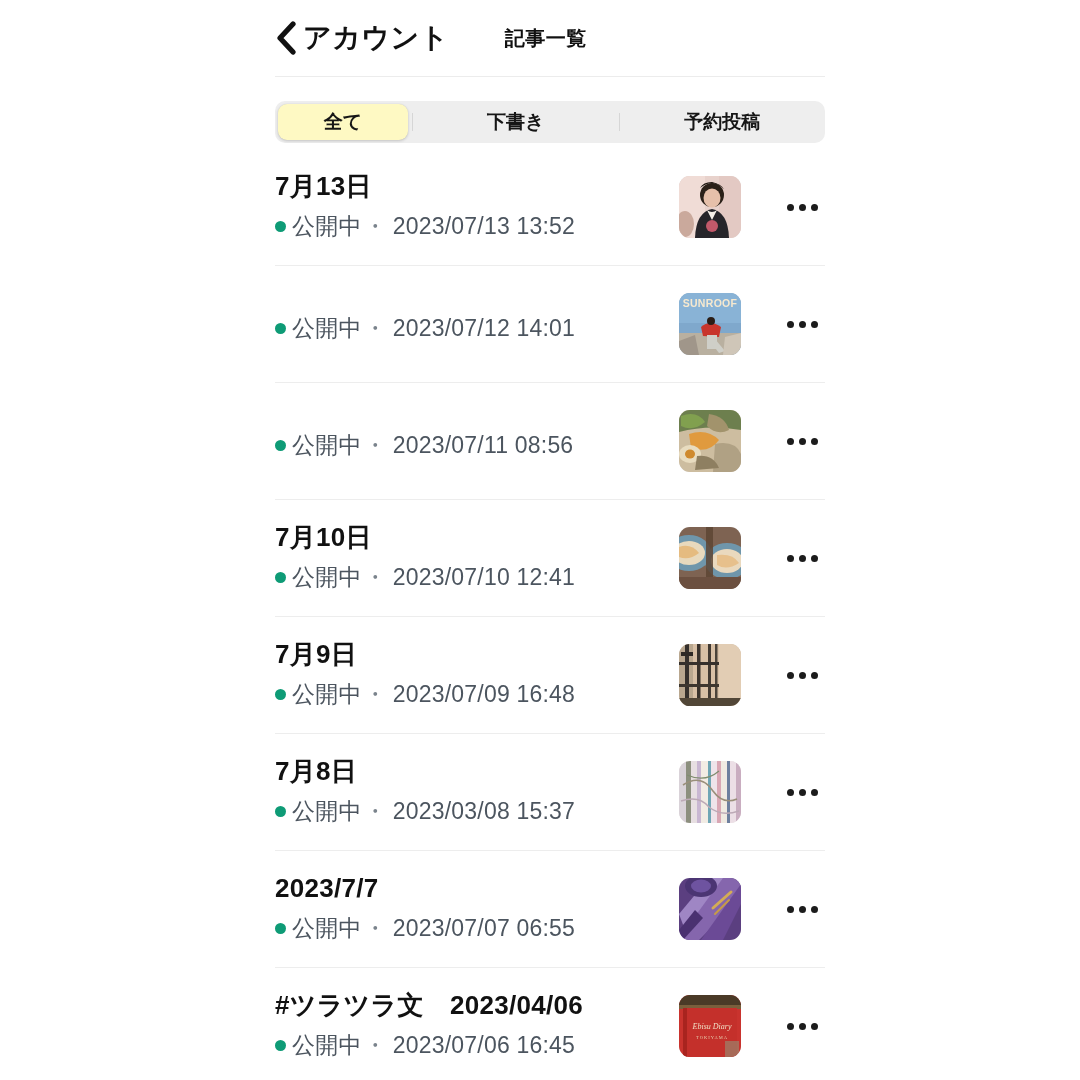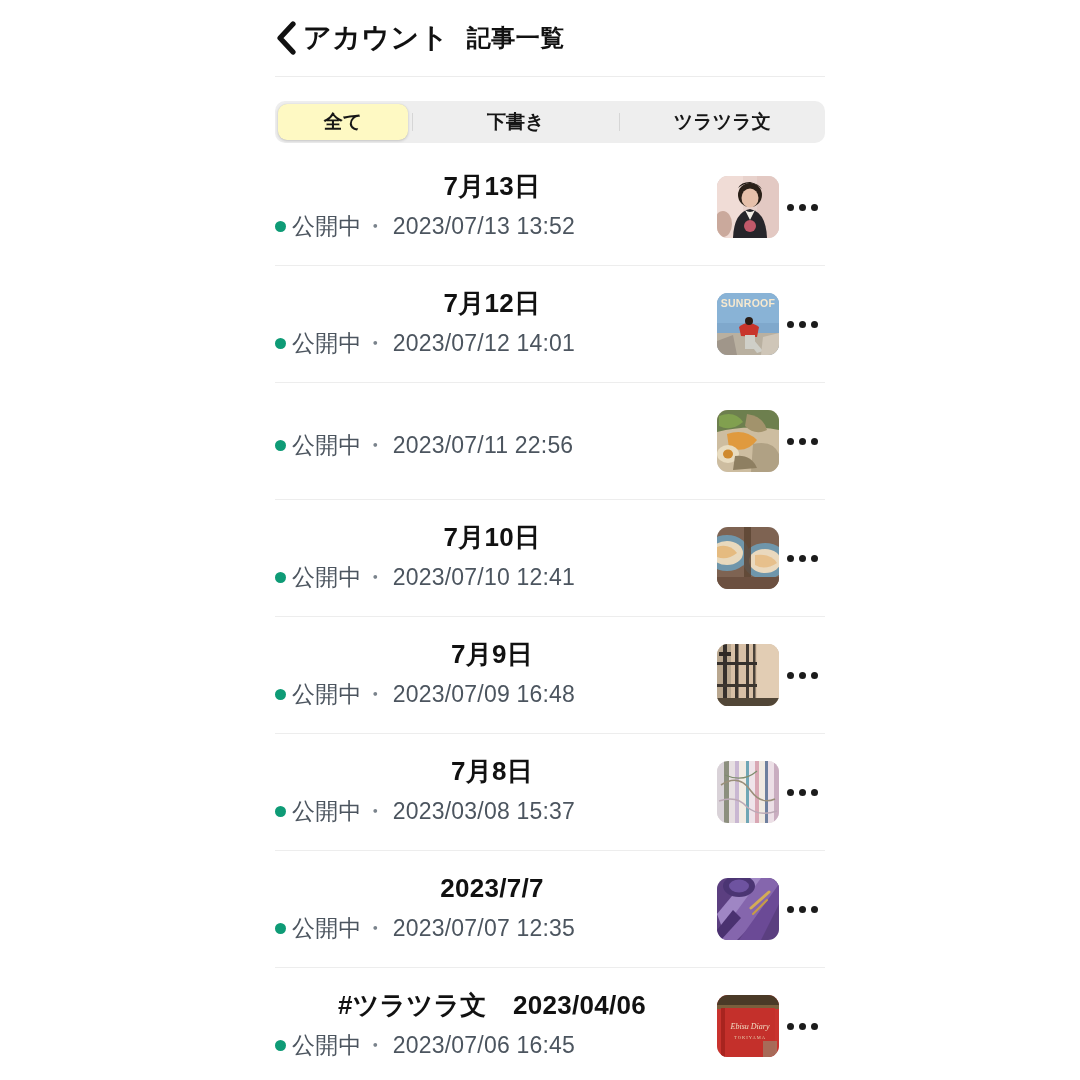--- a/index.html
+++ b/index.html
@@ -12,21 +12,20 @@
     height: 1080px;
     font-family: "Liberation Sans", "DejaVu Sans", sans-serif;
     color: #1a1a1a;
     overflow: hidden;
   }
   .phone {
     position: relative;
     width: 984px;
     height: 1080px;
     background: #ffffff;
-    text-align: center;
   }
   .content {
     position: absolute;
     left: 275px;
     top: 0;
     width: 550px;
     height: 1080px;
   }
 
   
@@ -47,26 +46,26 @@
   }
   .back-label {
     font-size: 28px;
     font-weight: 700;
     letter-spacing: 0.5px;
     color: #111111;
     line-height: 1;
     white-space: nowrap;
   }
   .header-title {
-    font-size: 24px;
+    font-size: 20px;
     font-weight: 700;
     letter-spacing: 0.5px;
     color: #111111;
     line-height: 1;
-    margin-left: 18px;
+    margin-left: 56px;
     white-space: nowrap;
   }
 
   
   .segmented {
     margin-top: 24px;
     height: 42px;
     background: #eeeeee;
     border-radius: 10px;
     display: flex;
@@ -149,20 +148,21 @@
   .meta-date { color: #4c555f; margin-left: 4px; }
 
   .thumb {
     width: 62px;
     height: 62px;
     border-radius: 11px;
     flex: none;
     overflow: hidden;
     position: relative;
     background: #ddd;
+    margin-right: 38px;
   }
   .thumb svg { display: block; width: 100%; height: 100%; }
 
   .more-btn {
     width: 46px;
     height: 46px;
     flex: none;
     display: flex;
     align-items: center;
     justify-content: center;
@@ -194,21 +194,21 @@
       <div class="seg-item selected">
         <span>全て</span>
       </div>
       <div class="seg-sep hidden"></div>
       <div class="seg-sep"></div>
       <div class="seg-item">
         <span>下書き</span>
       </div>
       <div class="seg-sep"></div>
       <div class="seg-item">
-        <span>ツラツラ文</span>
+        <span>予約投稿</span>
       </div>
     </div>
 
     <div class="list">
 
       <div class="row">
         <div class="row-main">
           <div class="row-title">7月13日</div>
           <div class="row-meta">
             <span class="status-dot"></span>
@@ -233,21 +233,20 @@
         </div>
         <div class="more-btn">
           <i></i>
             <i></i>
             <i></i>
         </div>
       </div>
 
       <div class="row">
         <div class="row-main">
-          <div class="row-title">7月12日</div>
           <div class="row-meta">
             <span class="status-dot"></span>
             <span class="status-text">公開中</span>
             <span class="meta-sep">・</span>
             <span class="meta-date">2023/07/12 14:01</span>
           </div>
         </div>
         <div class="thumb">
           <svg viewBox="0 0 62 62" preserveAspectRatio="none">
             <rect width="62" height="62" fill="#7fa8cc"></rect>
@@ -268,21 +267,21 @@
             <i></i>
         </div>
       </div>
 
       <div class="row">
         <div class="row-main">
           <div class="row-meta">
             <span class="status-dot"></span>
             <span class="status-text">公開中</span>
             <span class="meta-sep">・</span>
-            <span class="meta-date">2023/07/11 22:56</span>
+            <span class="meta-date">2023/07/11 08:56</span>
           </div>
         </div>
         <div class="thumb">
           <svg viewBox="0 0 62 62" preserveAspectRatio="none">
             <rect width="62" height="62" fill="#cdbda0"></rect>
             <path d="M0 0 L62 0 L62 20 Q30 14 0 22Z" fill="#6d7f4e"></path>
             <path d="M2 6 Q18 0 26 12 Q14 22 2 16Z" fill="#81a04f"></path>
             <path d="M30 4 Q46 6 50 20 Q38 26 28 16Z" fill="#a2936c"></path>
             <path d="M10 24 Q28 18 40 30 Q30 44 12 38Z" fill="#e09a3e"></path>
             <ellipse cx="11" cy="44" rx="11" ry="9" fill="#e8dcc0"></ellipse>
@@ -397,21 +396,21 @@
         </div>
       </div>
 
       <div class="row">
         <div class="row-main">
           <div class="row-title">2023/7/7</div>
           <div class="row-meta">
             <span class="status-dot"></span>
             <span class="status-text">公開中</span>
             <span class="meta-sep">・</span>
-            <span class="meta-date">2023/07/07 12:35</span>
+            <span class="meta-date">2023/07/07 06:55</span>
           </div>
         </div>
         <div class="thumb">
           <svg viewBox="0 0 62 62" preserveAspectRatio="none">
             <rect width="62" height="62" fill="#5b3f80"></rect>
             <path d="M0 62 L40 0 L62 0 L62 20 L20 62Z" fill="#8566ad"></path>
             <path d="M22 62 L62 6 L62 26 L44 62Z" fill="#6b4a96"></path>
             <path d="M0 36 L30 0 L44 0 L6 52Z" fill="#9f86c4"></path>
             <path d="M0 52 L16 32 L24 40 L4 62Z" fill="#4a3170"></path>
             <ellipse cx="22" cy="8" rx="16" ry="11" fill="#4b3573"></ellipse>

